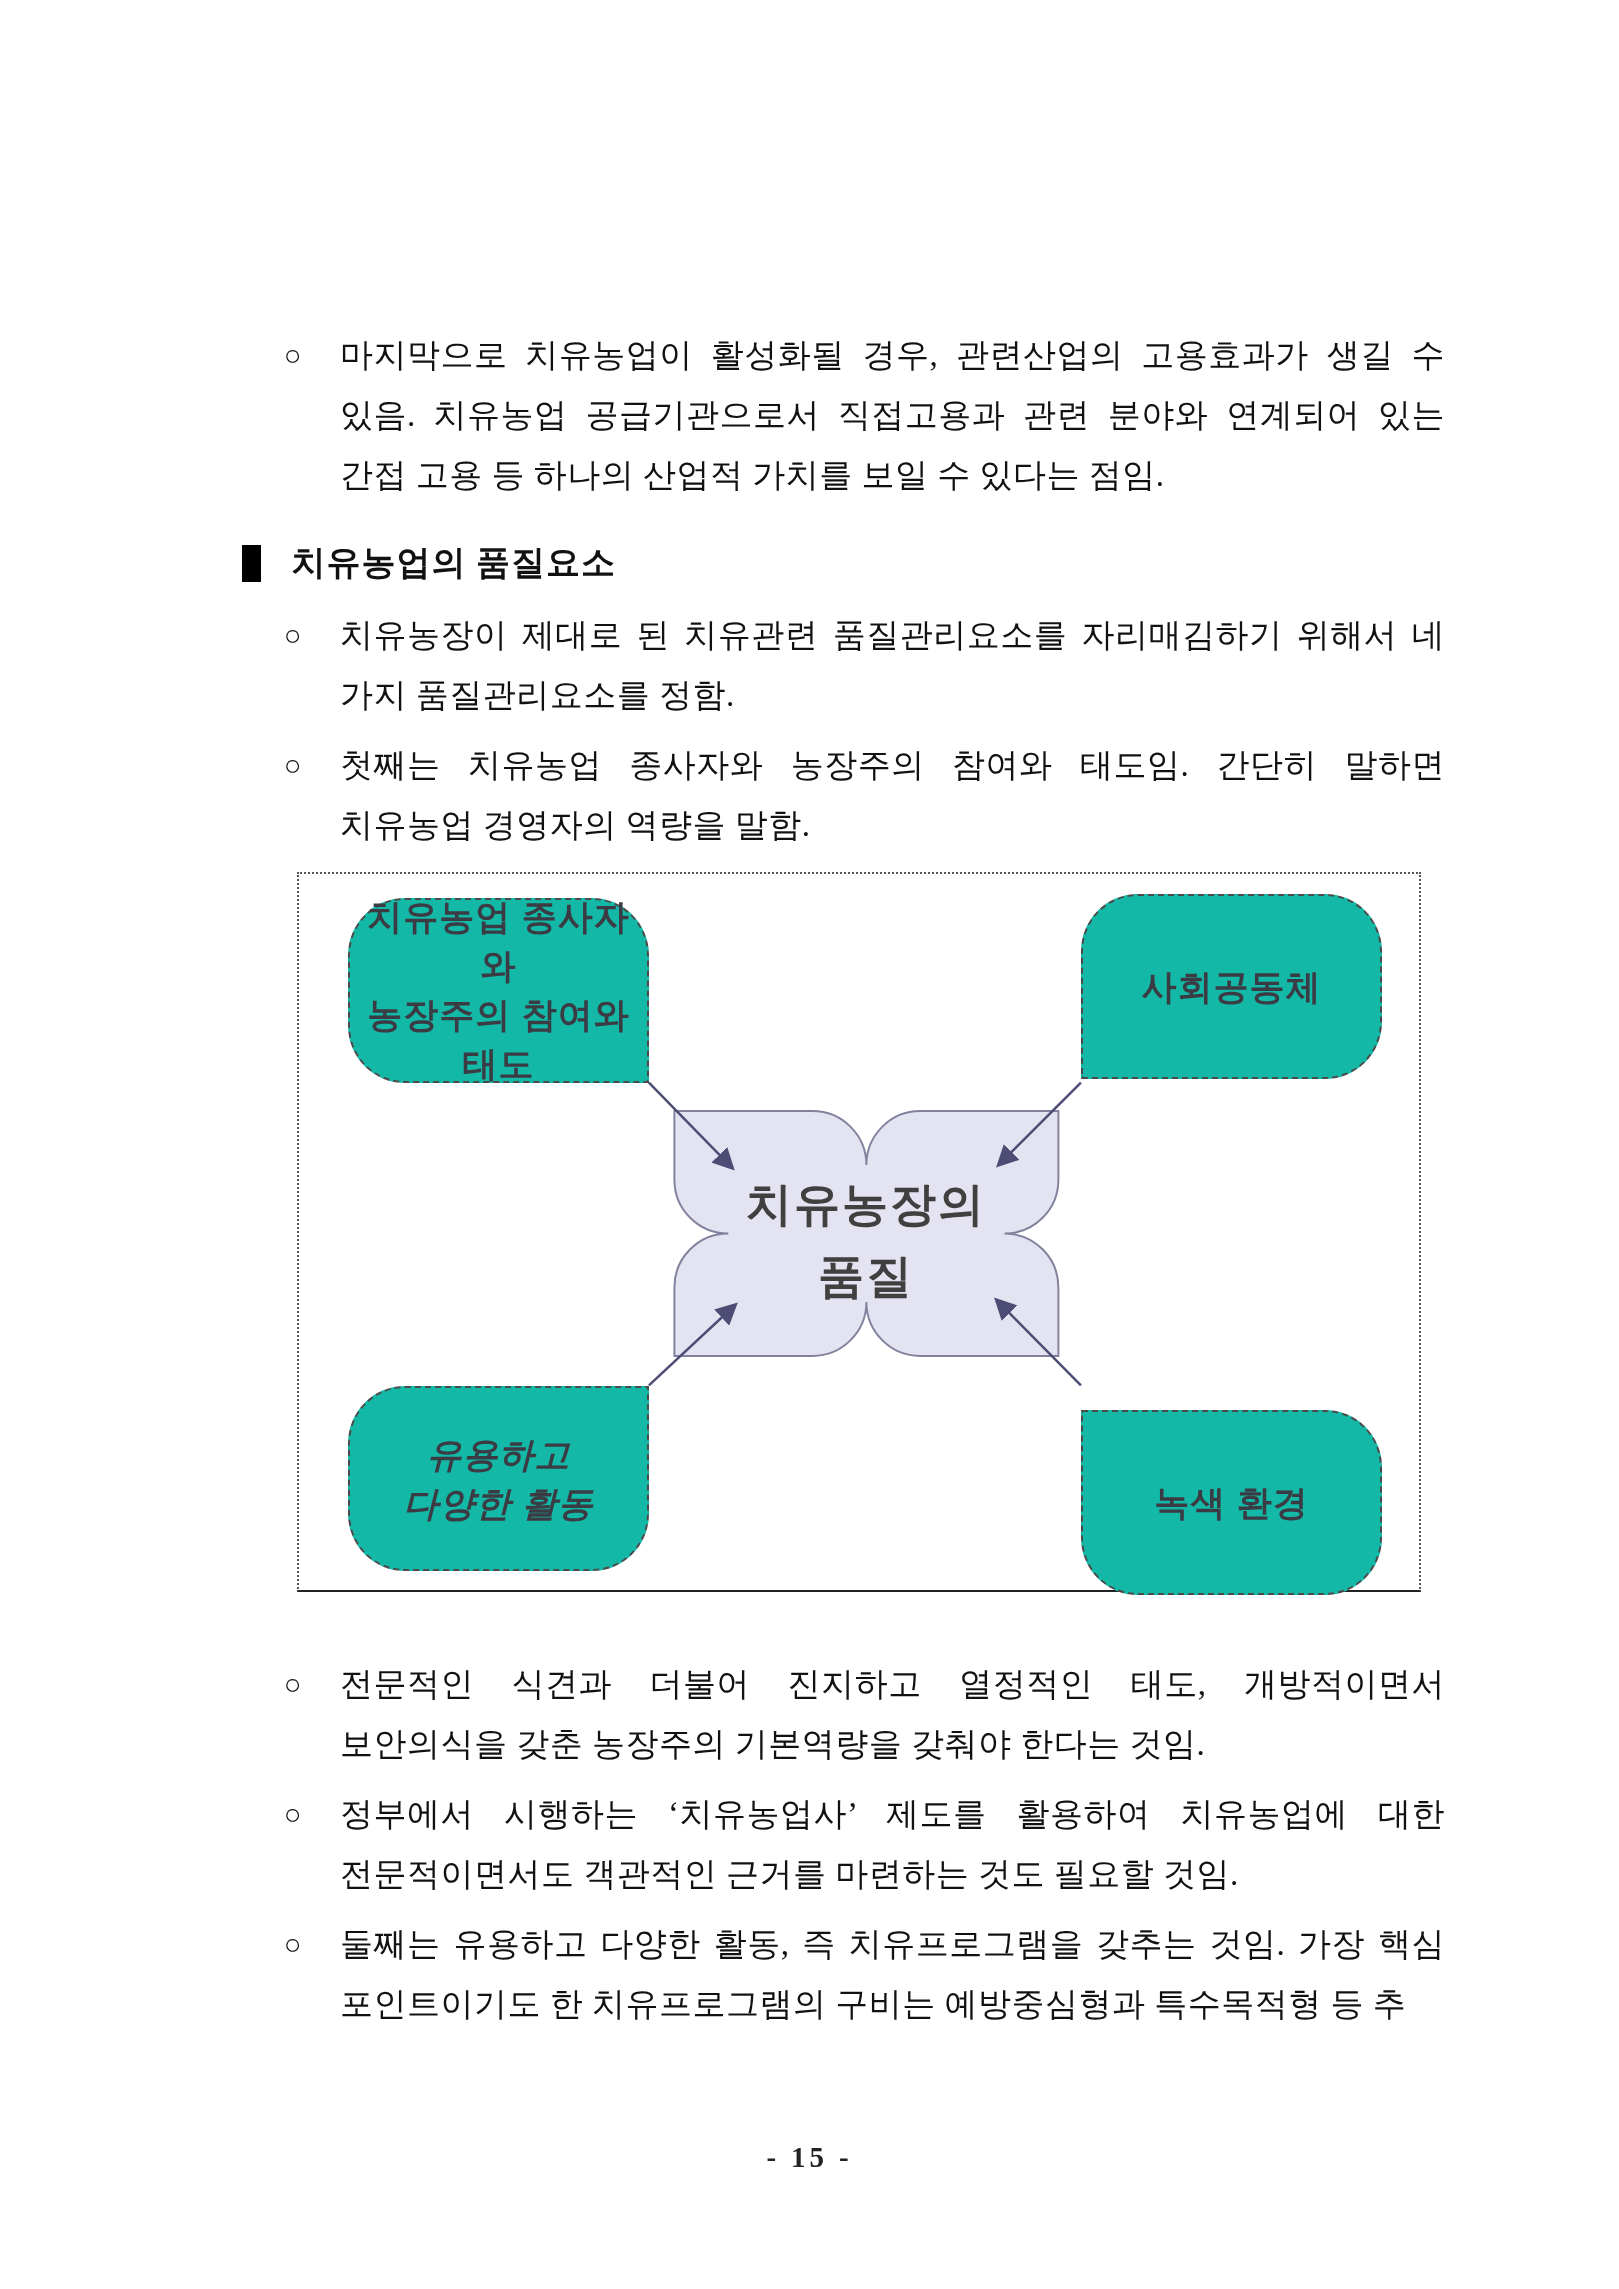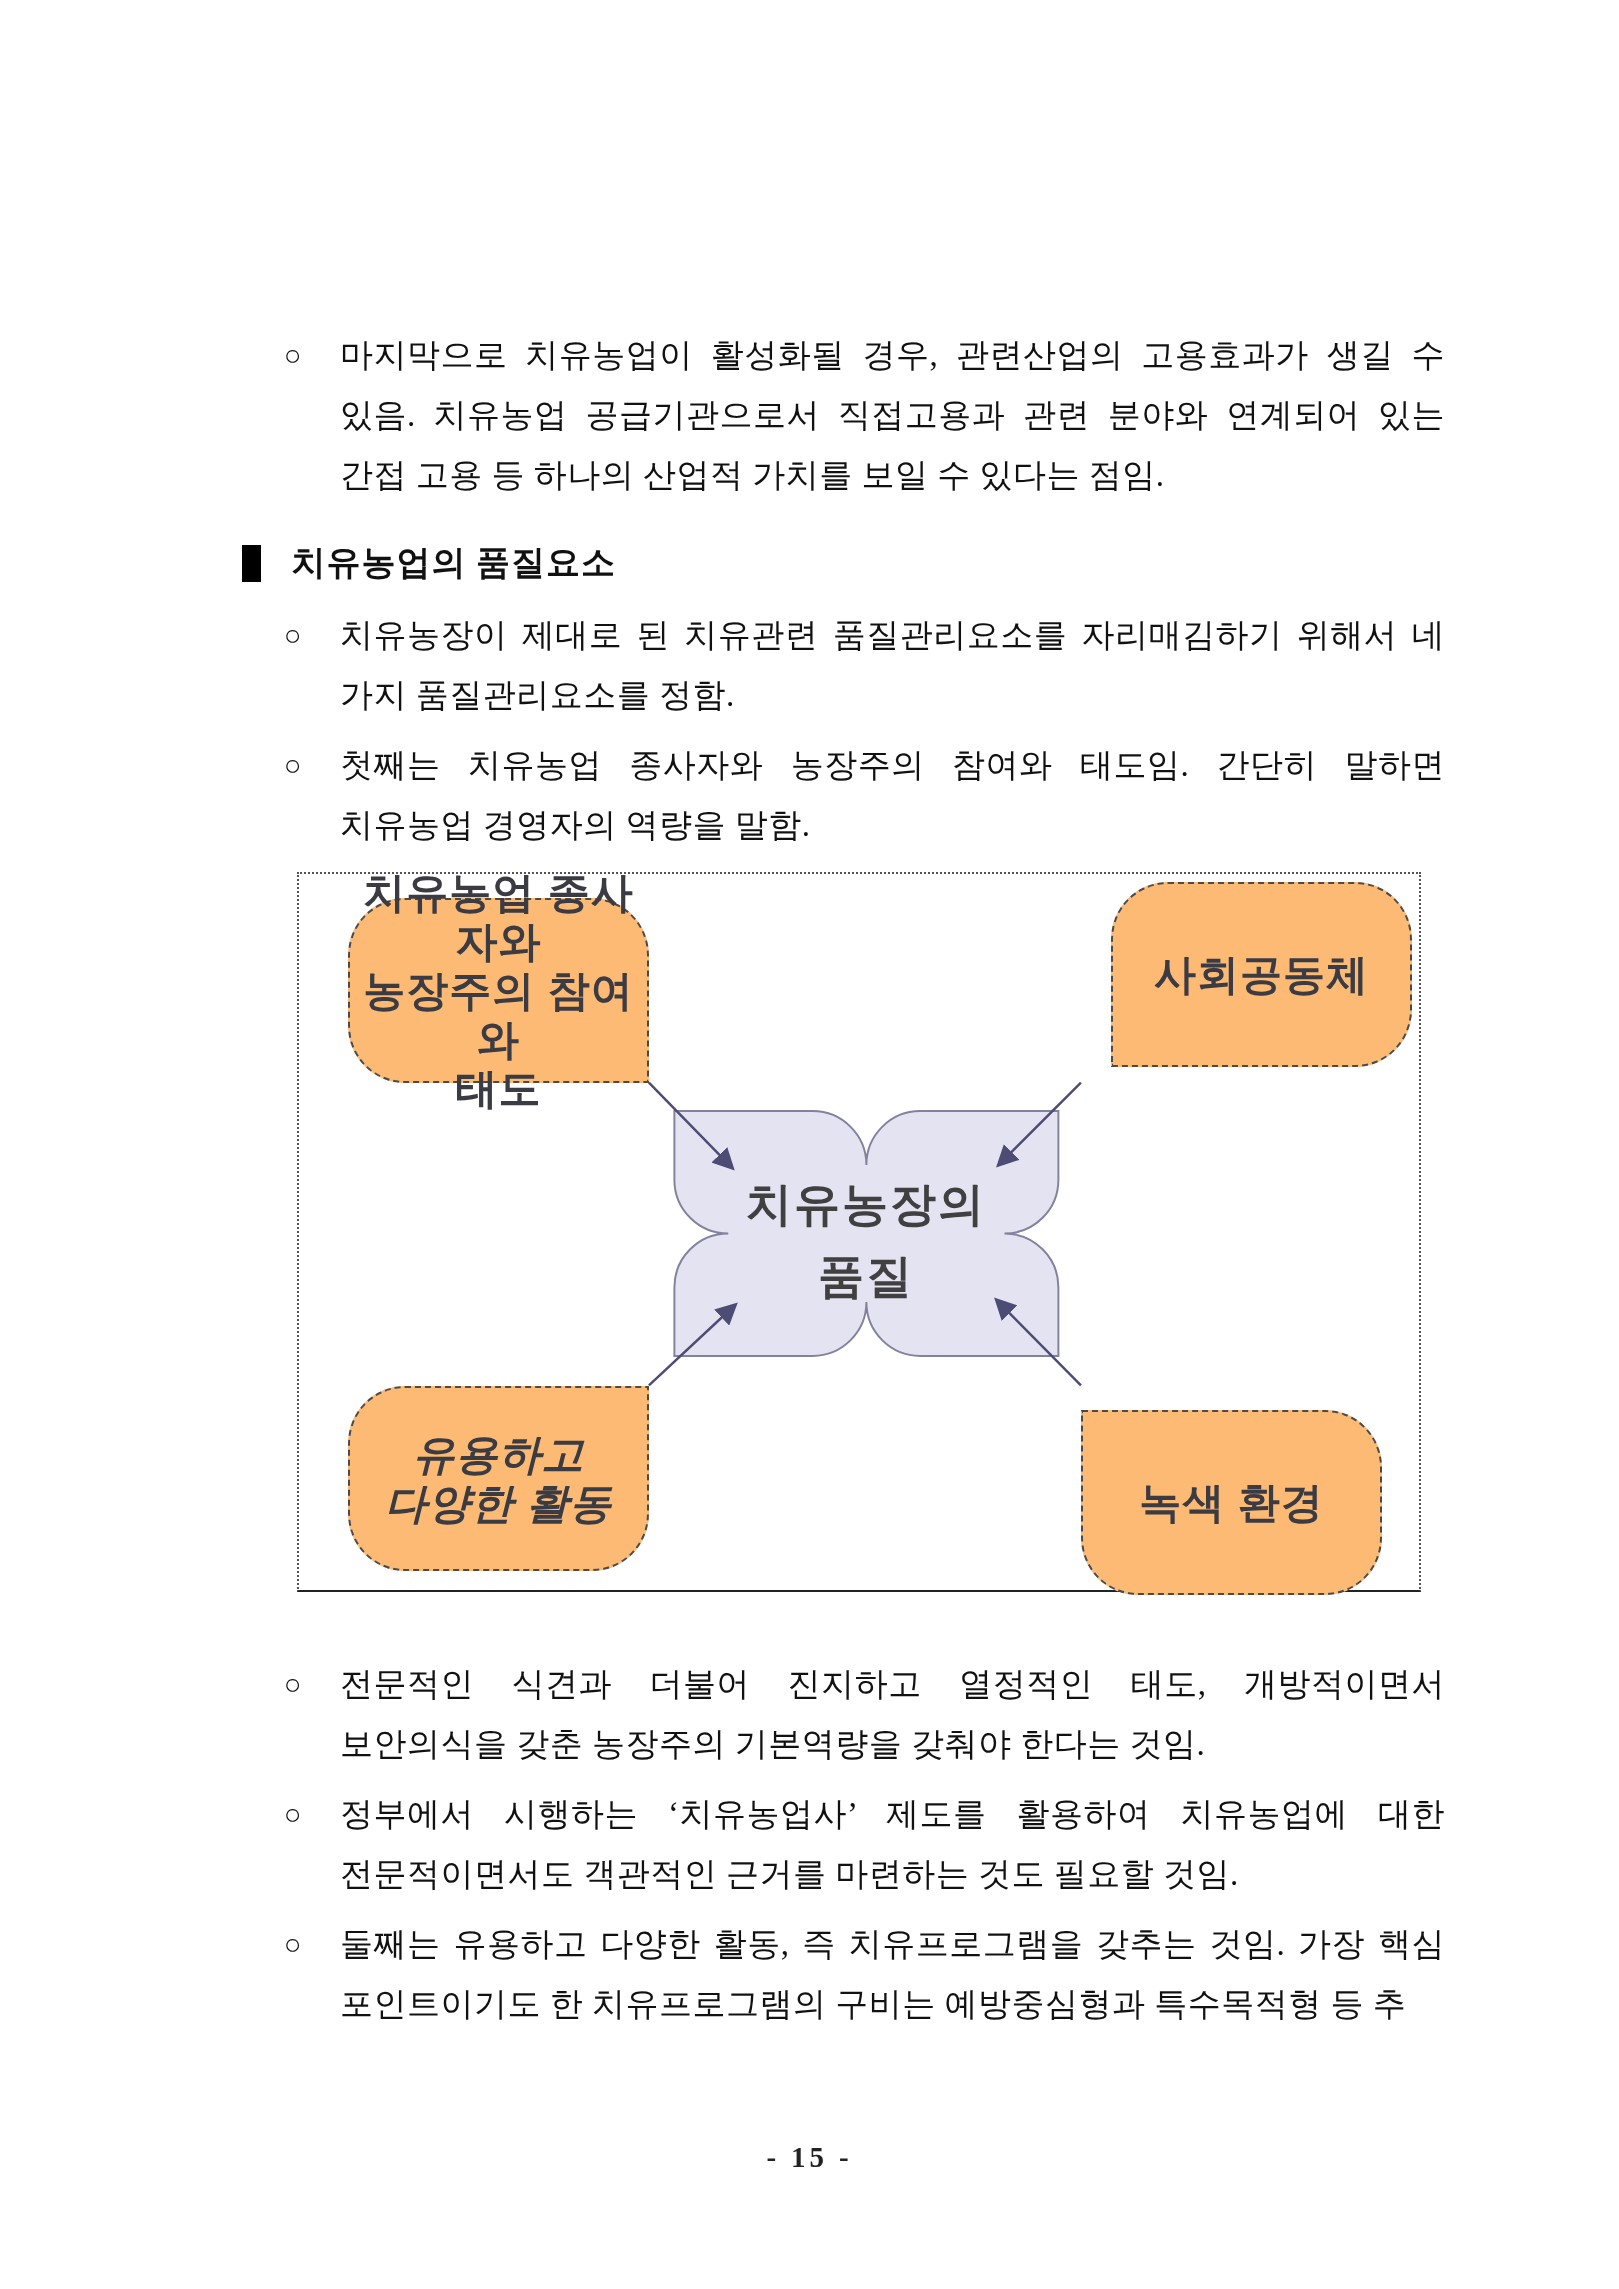--- a/index.html
+++ b/index.html
@@ -61,37 +61,37 @@
     border:2px dotted #555;
     border-bottom:2.9px solid #222;
     box-sizing:border-box;
     background:#fff;
     font-family:"Liberation Sans","DejaVu Sans",sans-serif;
   }
   .diagram svg{position:absolute;left:0;top:0;z-index:1;}
   .dbox{
     position:absolute;
     width:301px;height:185px;
-    background:#fdba74;
+    background:#14b8a6;
     border:2.9px dashed #4a4a4a;
     box-sizing:border-box;
     display:flex;
     flex-direction:column;
     align-items:center;
     justify-content:center;
     z-index:2;
-    font-size:42px;
+    font-size:35px;
     font-weight:600;
     line-height:49px;
     color:#3b3b44;
     text-align:center;
     letter-spacing:1px;
   }
   .dbox.tl{left:49px;top:23.5px;border-radius:57px 57px 0 57px;}
-  .dbox.tr{left:782px;top:8px;border-radius:57px 57px 57px 0;margin-left:30px;}
+  .dbox.tr{left:782px;top:20px;border-radius:57px 57px 57px 0;}
   .dbox.bl{left:49px;top:512px;border-radius:57px 0 57px 57px;font-style:italic;}
   .dbox.br{left:782px;top:536px;border-radius:0 57px 57px 57px;}
   .dbox span{display:block;}
   .center-label{
     position:absolute;
     left:375px;top:294px;
     width:384px;
     z-index:3;
     text-align:center;
     font-size:46px;

